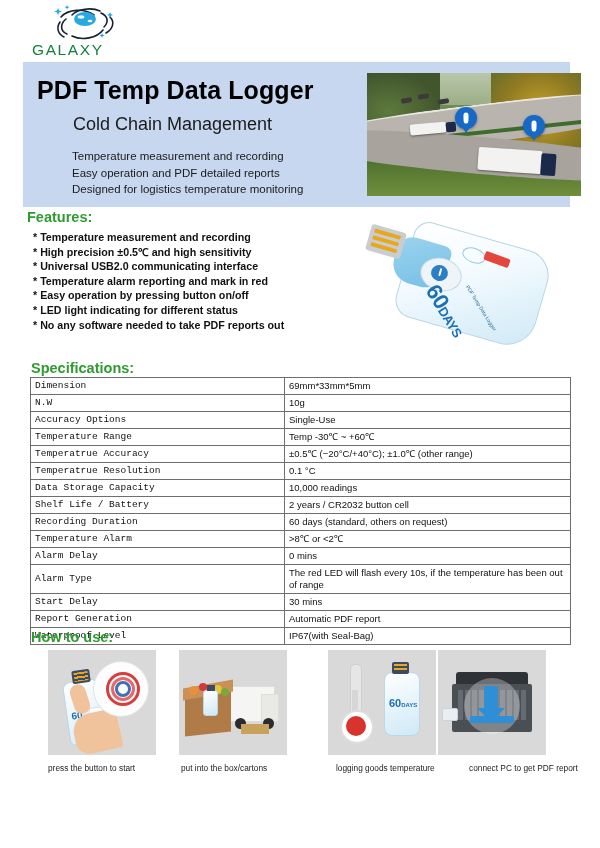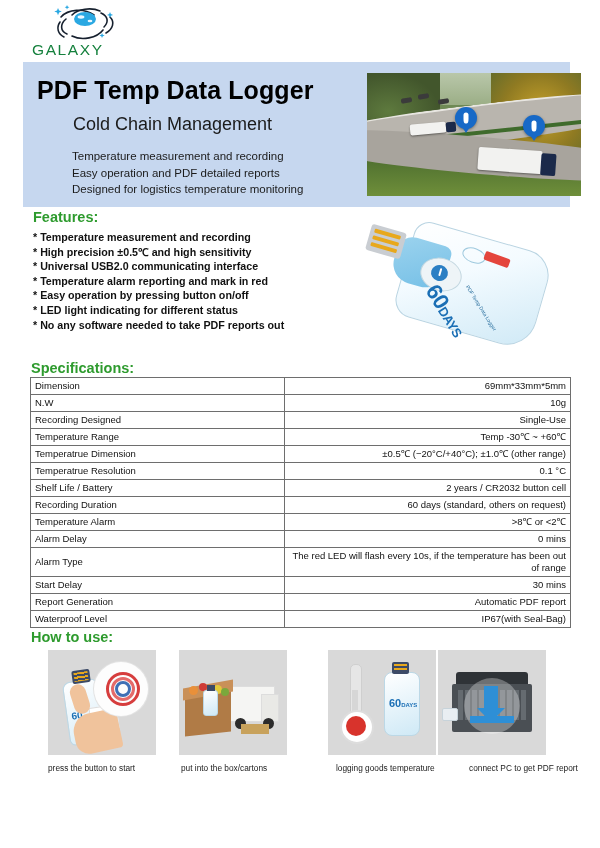--- a/index.html
+++ b/index.html
@@ -128,21 +128,21 @@
     border-left: 4px solid transparent;
     border-right: 4px solid transparent;
     border-top: 6px solid #1769c7;
   }
 
   
   .section-heading {
     position: absolute;
     font-size: 14.5px; font-weight: bold; color: #2e9b2e;
   }
-  #features-heading { left: 33px; top: 209px; }
+  #features-heading { left: 27px; top: 209px; }
   #spec-heading     { left: 31px; top: 360px; }
   #howto-heading    { left: 31px; top: 629px; }
 
   
   #features-list {
     position: absolute; left: 33px; top: 230px;
     font-size: 10.7px; font-weight: bold; line-height: 14.6px;
     color: #111;
   }
   #features-list div { white-space: nowrap; }
@@ -230,22 +230,22 @@
     width: 541px;
     border-collapse: collapse;
     font-size: 9.5px;
   }
   #spec-table td {
     border: 1px solid #6e6e6e;
     padding: 2px 4px;
     line-height: 12px;
     color: #111;
   }
-  #spec-table td.k { width: 245px; text-align: left; }
-  #spec-table td.v { text-align: right; margin-left: 44px; }
+  #spec-table td.k { width: 245px; text-align: left; font-family: Liberation Mono, monospace; }
+  #spec-table td.v { text-align: left; margin-left: 44px; }
 
   
   #howto-row {
     position: absolute; left: 48px; top: 650px;
     width: 512px; height: 130px;
   }
   .howto-item { position: absolute; top: 0; width: 108px; }
   .howto-item.i0 { left: 0; }
   .howto-item.i1 { left: 131px; }
   .howto-item.i2 { left: 280px; }
@@ -433,34 +433,38 @@
   <tbody>
     <tr>
         <td class="k">Dimension</td>
         <td class="v">69mm*33mm*5mm</td>
       </tr>
     <tr>
         <td class="k">N.W</td>
         <td class="v">10g</td>
       </tr>
     <tr>
-        <td class="k">Recording Designed</td>
+        <td class="k">Accuracy Options</td>
         <td class="v">Single-Use</td>
       </tr>
     <tr>
         <td class="k">Temperature Range</td>
         <td class="v">Temp -30℃ ~ +60℃</td>
       </tr>
     <tr>
-        <td class="k">Temperatrue Dimension</td>
+        <td class="k">Temperatrue Accuracy</td>
         <td class="v">±0.5℃ (−20°C/+40°C); ±1.0℃ (other range)</td>
       </tr>
     <tr>
         <td class="k">Temperatrue Resolution</td>
         <td class="v">0.1 °C</td>
+      </tr>
+    <tr>
+        <td class="k">Data Storage Capacity</td>
+        <td class="v">10,000 readings</td>
       </tr>
     <tr>
         <td class="k">Shelf Life / Battery</td>
         <td class="v">2 years / CR2032 button cell</td>
       </tr>
     <tr>
         <td class="k">Recording Duration</td>
         <td class="v">60 days (standard, others on request)</td>
       </tr>
     <tr>

